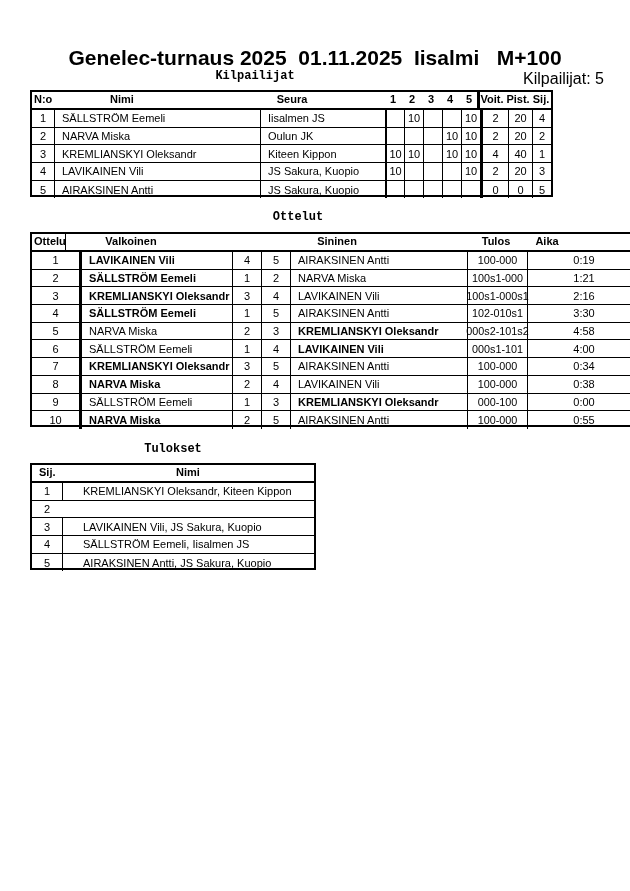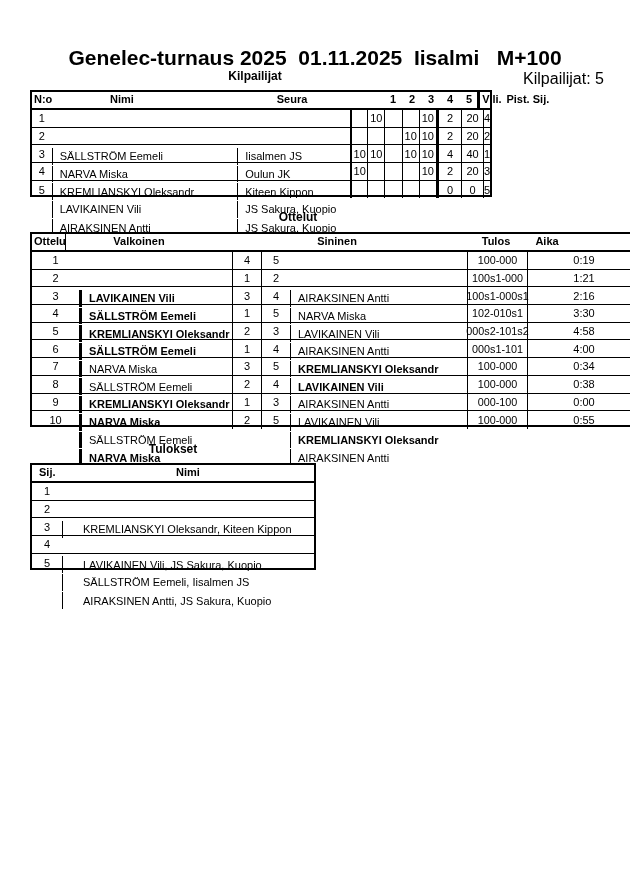--- a/index.html
+++ b/index.html
@@ -12,21 +12,21 @@
   }
   .page { position: absolute; inset: 0; background: #fff; border-radius: 19px; }
 
   .main-title {
     position: absolute; top: 46px; left: 0; width: 630px;
     text-align: center; font-size: 21px; font-weight: bold;
     white-space: pre;
   }
   .section-title {
     position: absolute; transform: translateX(-50%);
-    font-size: 12px; font-weight: bold; white-space: nowrap;
+    font-size: 12px; font-weight: bold; white-space: nowrap; font-family: Liberation Mono, monospace;
   }
   .count-label {
     position: absolute; top: 70px; right: 26px;
     font-size: 16px; white-space: nowrap;
   }
 
   .tbl {
     position: absolute; background: #fff;
     border: 2px solid #000; font-size: 11px;
   }
@@ -40,26 +40,26 @@
   .vline { position: absolute; top: 0; bottom: 0; background: #000; }
 
   .drow { display: flex; height: 17.7px; border-bottom: 1px solid #000; }
   .drow:last-child { border-bottom: none; }
   .cell {
     border-left: 1px solid #000; height: 100%;
     display: flex; align-items: center; justify-content: center;
     white-space: nowrap; overflow: visible;
   }
   .cell:first-child { border-left: none; }
-  .cell.left { justify-content: flex-start; padding-left: 7px; margin-top: 38px; }
+  .cell.left { justify-content: flex-start; padding-left: 7px; }
   .sep2 { border-left-width: 2px; }
   .sep3 { border-left-width: 3px; }
 
   
-  .t1 { left: 30px; top: 90px; width: 462px; height: 107px; }
+  .t1 { left: 30px; top: 90px; width: 523px; height: 107px; }
   .t1 .c-no    { width: 22px; }
   .t1 .c-nimi  { width: 206px; }
   .t1 .c-seura { width: 125px; }
   .t1 .c-r     { width: 19px; }
   .t1 .c-voit  { width: 28px; }
   .t1 .c-pist  { width: 24px; }
   .t1 .c-sij   { flex: 1; }
 
   
   .t2 { left: 30px; top: 232px; width: 612px; height: 195px; }
@@ -89,21 +89,21 @@
     <div class="hrow">
       <span class="hl" style="left:2px">N:o</span>
       <span class="hc" style="left:90px">Nimi</span>
       <span class="hc" style="left:260px">Seura</span>
       <span class="hc" style="left:361px">1</span>
       <span class="hc" style="left:380px">2</span>
       <span class="hc" style="left:399px">3</span>
       <span class="hc" style="left:418px">4</span>
       <span class="hc" style="left:437px">5</span>
       <div class="vline" style="left:445px; width:3px"></div>
-      <span class="hc" style="left:460px">Vili.</span>
+      <span class="hc" style="left:460px">Voit.</span>
       <span class="hc" style="left:486px">Pist.</span>
       <span class="hc" style="left:509px">Sij.</span>
     </div>
     <div class="drow">
       <div class="cell c-no">1</div>
       <div class="cell c-nimi left">SÄLLSTRÖM Eemeli</div>
       <div class="cell c-seura left">Iisalmen JS</div>
       <div class="cell c-r sep2"></div>
       <div class="cell c-r">10</div>
       <div class="cell c-r"></div>
@@ -166,21 +166,21 @@
       <div class="cell c-sij">5</div>
     </div>
   </div>
 
   <div class="section-title" style="left:298px; top:210px">Ottelut</div>
 
   <div class="tbl t2">
     <div class="hrow">
       <span class="hl" style="left:2px">Ottelu</span>
       <div class="vline" style="left:33px; width:1px"></div>
-      <span class="hc" style="left:107px">Valkoinen</span>
+      <span class="hc" style="left:99px">Valkoinen</span>
       <span class="hc" style="left:305px">Sininen</span>
       <span class="hc" style="left:464px">Tulos</span>
       <span class="hc" style="left:515px">Aika</span>
     </div>
     <div class="drow">
       <div class="cell c-ottelu">1</div>
       <div class="cell c-wname left sep3" style="font-weight: bold;">LAVIKAINEN Vili</div>
       <div class="cell c-num">4</div>
       <div class="cell c-num">5</div>
       <div class="cell c-bname left">AIRAKSINEN Antti</div>

